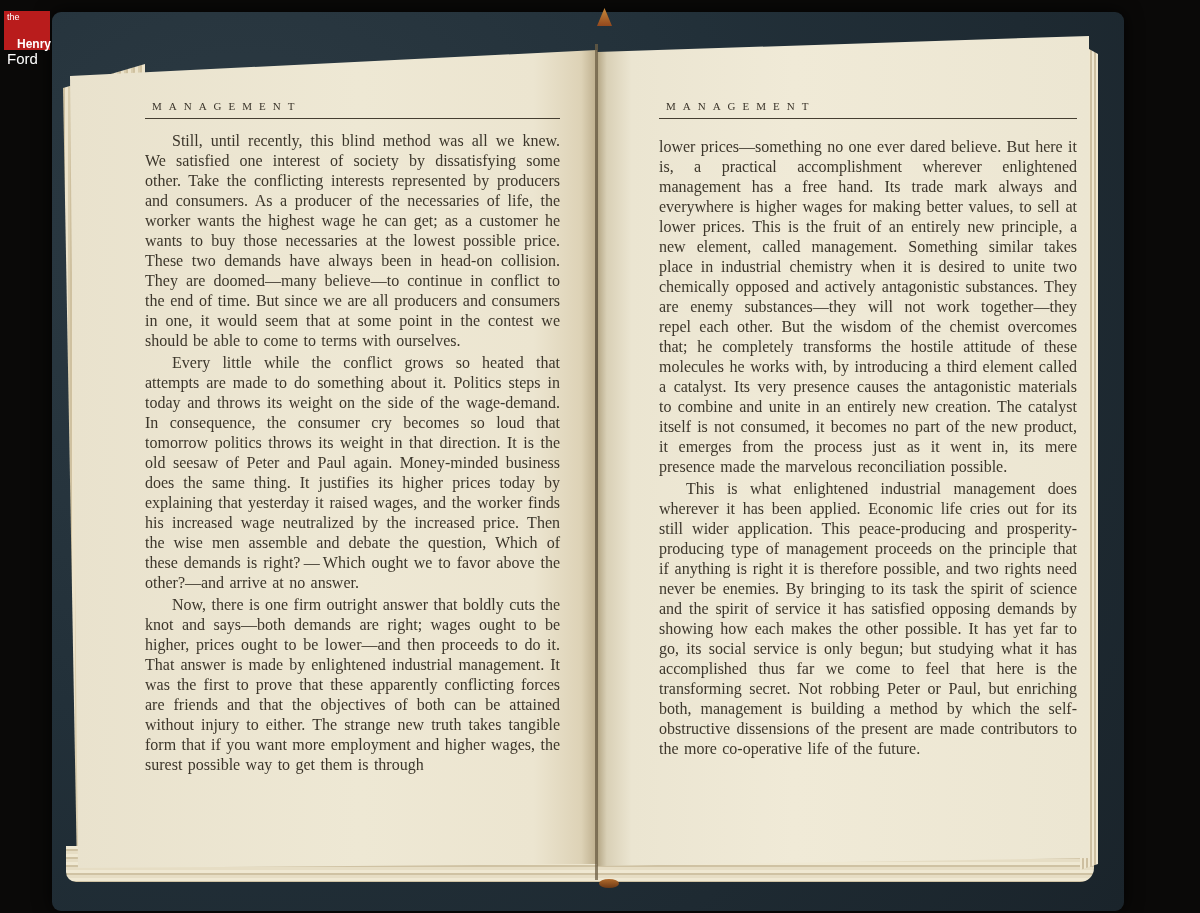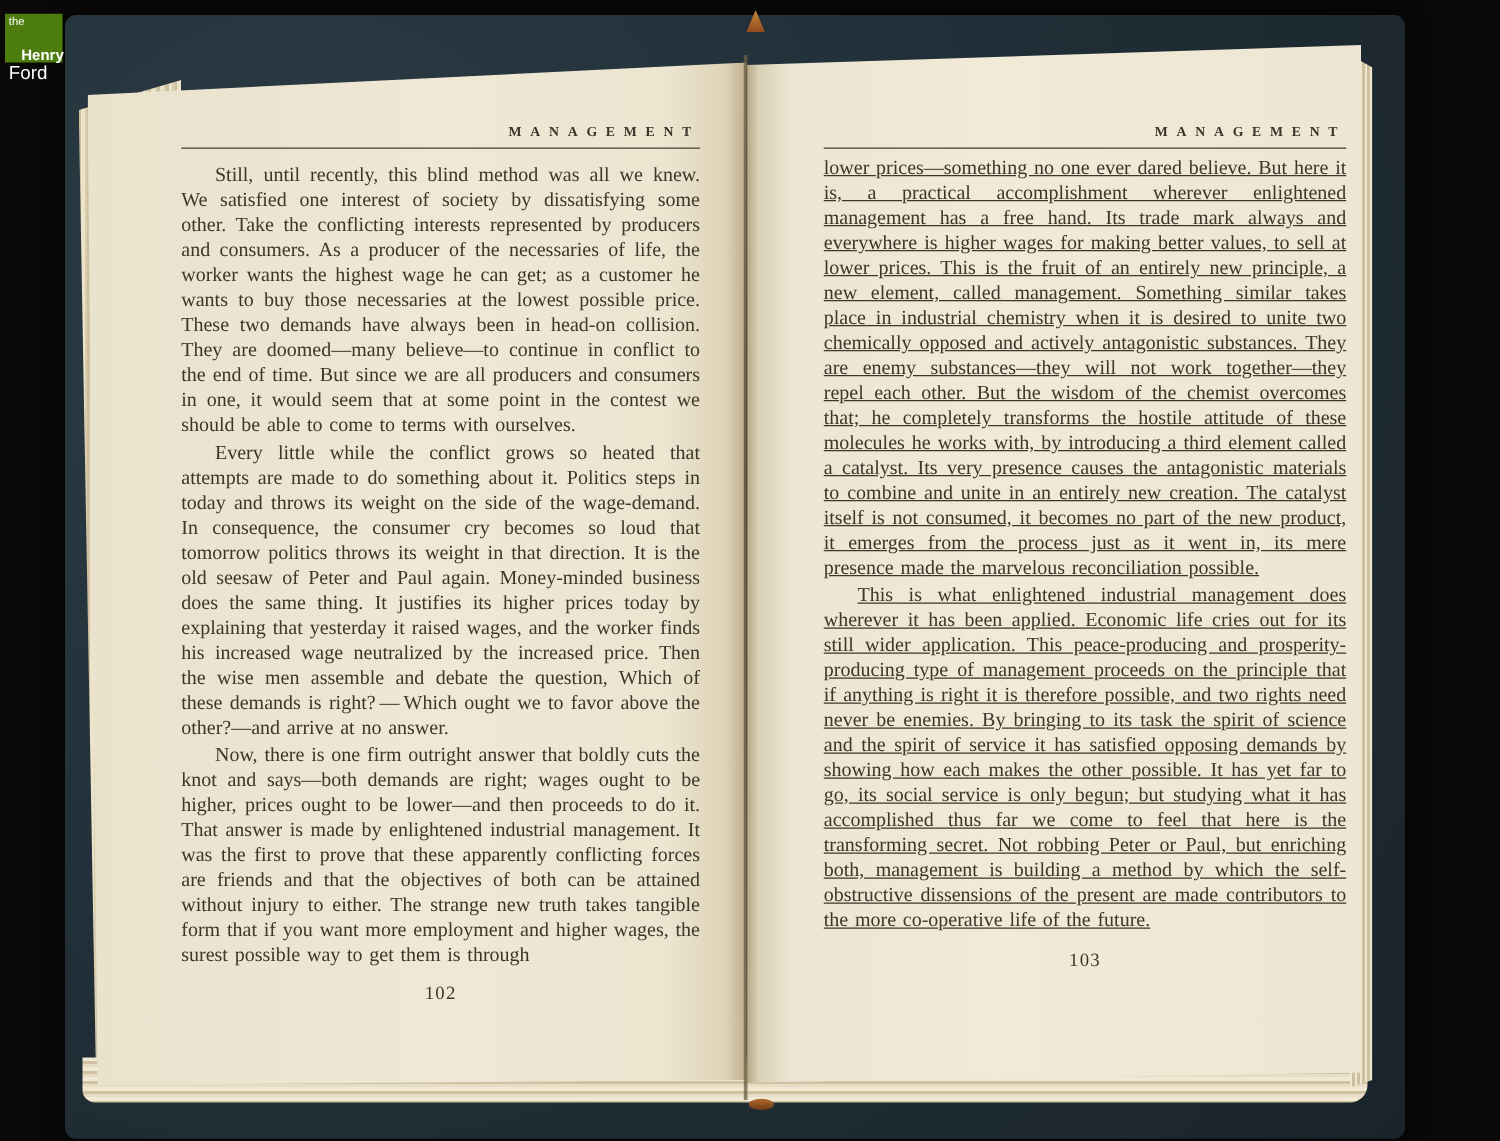--- a/index.html
+++ b/index.html
@@ -63,37 +63,37 @@
   .headband-bottom{
     position:absolute;left:599px;top:879px;width:20px;height:9px;
     background:linear-gradient(180deg,#b06a2c,#6e3a16);
     border-radius:50%;
   }
   
   .page-inner{position:absolute;color:#3c362b;}
   .left-inner{left:75px;top:52px;width:415px;}
   .right-inner{left:62px;top:64px;width:418px;}
   .running-head{
-    text-align:right;
-    font-size:11px;font-weight:bold;
+    text-align:left;
+    font-size:11px;font-weight:normal;
     letter-spacing:7px;padding-left:7px;
     color:#3a342a;
   }
   .head-rule{border-top:1.6px solid #453e31;margin-top:6px;height:0;}
   .text-block{margin-top:12px;font-size:16px;line-height:20px;text-align:justify;word-spacing:1.4px;}
-  .right-inner .text-block{margin-top:6px;text-decoration:underline;}
+  .right-inner .text-block{margin-top:18px;}
   .para{margin:0 0 2px 0;padding:0;}
   .para.indent{text-indent:27px;}
   .it{}
   .page-number{text-align:center;font-size:15px;margin-top:12px;letter-spacing:1px;}
   .right-inner .page-number{margin-top:14px;}
   
   .logo{
     position:absolute;left:4px;top:11px;width:46px;height:39px;
-    background:#4d7c0f;color:#ffffff;
+    background:#b91c1c;color:#ffffff;
     font-family:"Liberation Sans","DejaVu Sans",sans-serif;
     padding:2px 2px 1px 3px;box-sizing:border-box;
     line-height:1;
   }
   .logo-the{font-size:9px;display:block;}
   .logo-henry{font-size:12px;font-weight:bold;display:block;margin:16px 0 1px 10px;}
   .logo-ford{font-size:15px;font-weight:normal;display:block;}
 </style>
 </head>
 <body>
@@ -111,33 +111,31 @@
 
   <div class="page left-page">
     <div class="page-inner left-inner">
       <div class="running-head">MANAGEMENT</div>
       <div class="head-rule"></div>
       <div class="text-block">
           <p class="para indent"><span>Still, until recently, this blind method was all we knew. We satisfied one interest of society by dissatisfying some other. Take the conflicting interests represented by producers and consumers. As a producer of the necessaries of life, the worker wants the highest wage he can get; as a customer he wants to buy those necessaries at the lowest possible price. These two demands have always been in head-on collision. They are doomed—many believe—to continue in conflict to the end of time. But since we are all producers and consumers in one, it would seem that at some point in the contest we should be able to come to terms with ourselves.</span></p>
           <p class="para indent"><span>Every little while the conflict grows so heated that attempts are made to do something about it. Politics steps in today and throws its weight on the side of the wage-demand. In consequence, the consumer cry becomes so loud that tomorrow politics throws its weight in that direction. It is the old seesaw of Peter and Paul again. Money-minded business does the same thing. It justifies its higher prices today by explaining that yesterday it raised wages, and the worker finds his increased wage neutralized by the increased price. Then the wise men assemble and debate the question, </span><span class="it">Which</span><span> of these demands is right? — </span><span class="it">Which</span><span> ought we to favor above the other?—and arrive at no answer.</span></p>
           <p class="para indent"><span>Now, there is one firm outright answer that boldly cuts the knot and says—</span><span class="it">both demands are right; wages ought to be higher, prices ought to be lower</span><span>—and then proceeds to do it. That answer is made by enlightened industrial management. It was the first to prove that these apparently conflicting forces are friends and that the objectives of both can be attained without injury to either. The strange new truth takes tangible form that if you want more employment and higher wages, the surest possible way to get them is through</span></p>
         </div>
-      <div class="page-number">102</div>
     </div>
   </div>
 
   <div class="page right-page">
     <div class="page-inner right-inner">
       <div class="running-head">MANAGEMENT</div>
       <div class="head-rule"></div>
       <div class="text-block">
           <p class="para"><span>lower prices—something no one ever dared believe. But here it is, a practical accomplishment wherever enlightened management has a free hand. Its trade mark always and everywhere is higher wages for making better values, to sell at lower prices. This is the fruit of an entirely new principle, a new element, called management. Something similar takes place in industrial chemistry when it is desired to unite two chemically opposed and actively antagonistic substances. They are enemy substances—they will not work together—they repel each other. But the wisdom of the chemist overcomes that; he completely transforms the hostile attitude of these molecules he works with, by introducing a third element called a catalyst. Its very presence causes the antagonistic materials to combine and unite in an entirely new creation. The catalyst itself is not consumed, it becomes no part of the new product, it emerges from the process just as it went in, its mere presence made the marvelous reconciliation possible.</span></p>
           <p class="para indent"><span>This is what enlightened industrial management does wherever it has been applied. Economic life cries out for its still wider application. This peace-producing and prosperity-producing type of management proceeds on the principle that if anything is right it is therefore possible, and two rights need never be enemies. By bringing to its task the spirit of science and the spirit of service it has satisfied opposing demands by showing how each makes the other possible. It has yet far to go, its social service is only begun; but studying what it has accomplished thus far we come to feel that here is the transforming secret. Not robbing Peter or Paul, but enriching both, management is building a method by which the self-obstructive dissensions of the present are made contributors to the more co-operative life of the future.</span></p>
         </div>
-      <div class="page-number">103</div>
     </div>
   </div>
 
   <div class="gutter-line"></div>
 
   <div class="logo">
     <span class="logo-the">the</span>
     <span class="logo-henry">Henry</span>
     <span class="logo-ford">Ford</span>
   </div>

